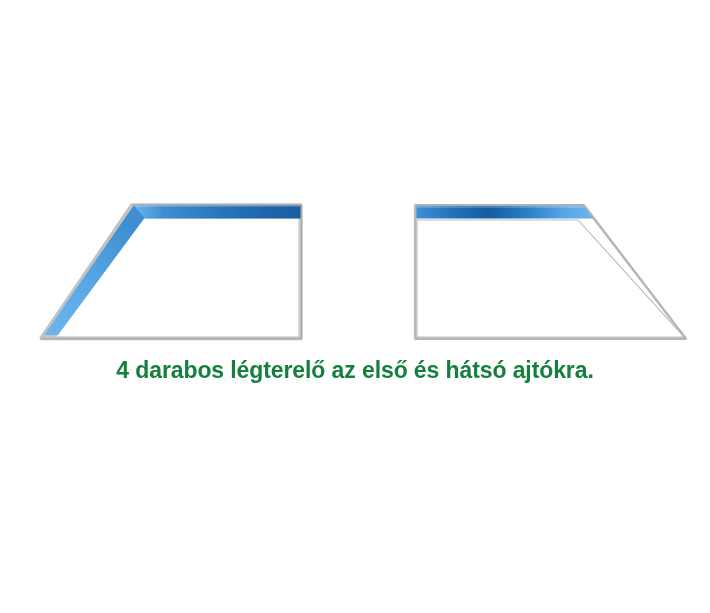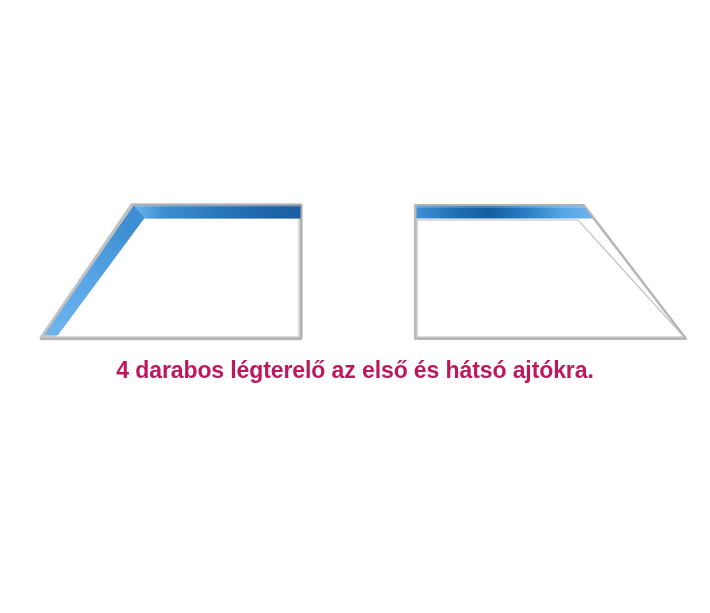--- a/index.html
+++ b/index.html
@@ -40,21 +40,21 @@
   .caption {
     position: absolute;
     left: 0;
     top: 355px;
     width: 710px;
     text-align: center;
     font-family: "Liberation Sans", sans-serif;
     font-size: 23px;
     font-weight: bold;
     letter-spacing: -0.1px;
-    color: #be185d;
+    color: #15803d;
     line-height: 30px;
     white-space: nowrap;
   }
 </style>
 </head>
 <body>
 
 <div id="stage">
 
   <div class="product-figure">

